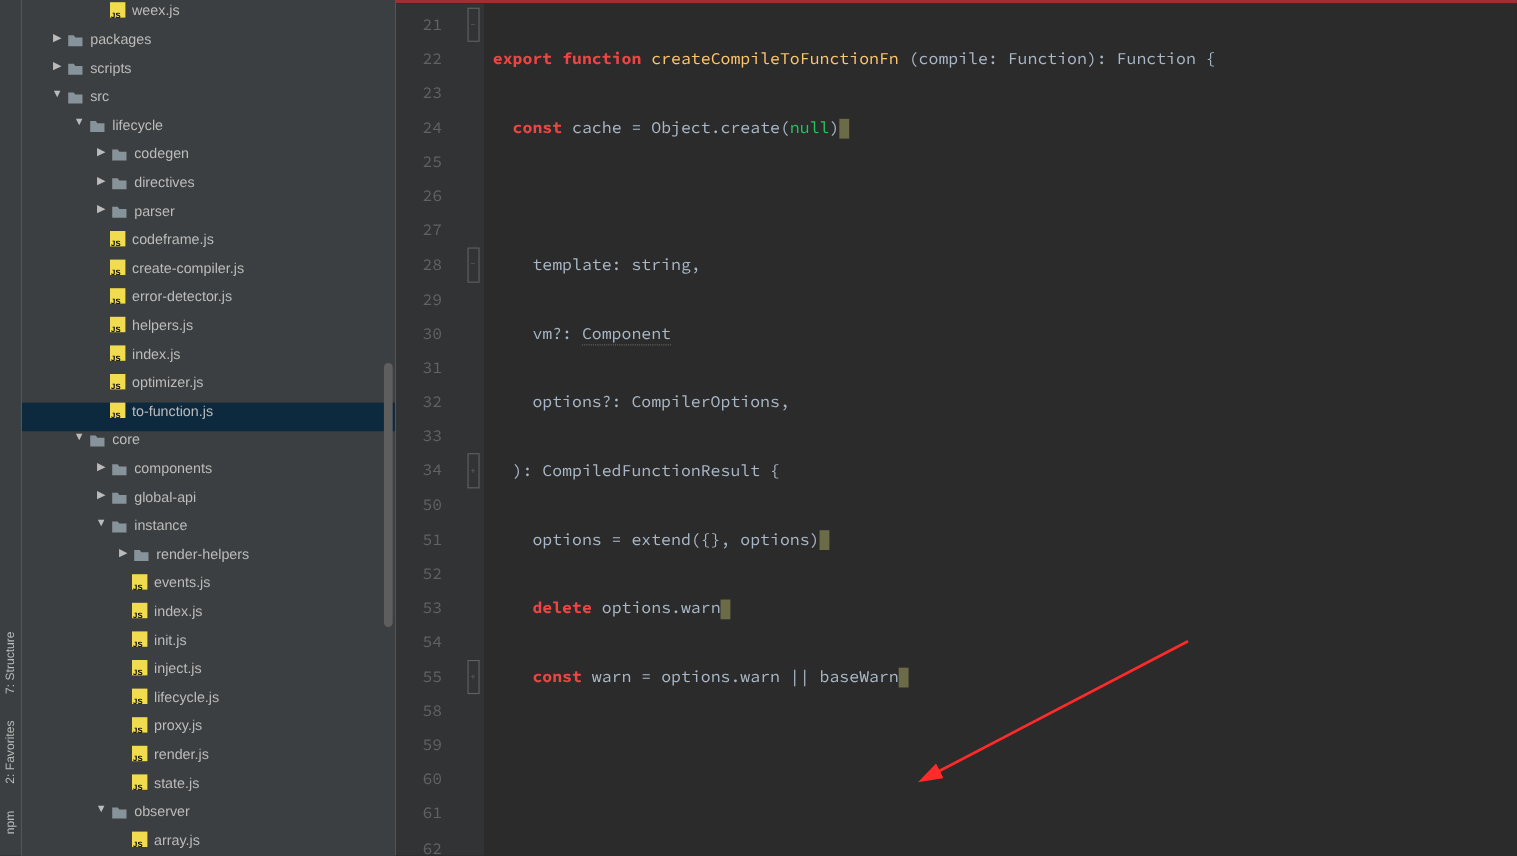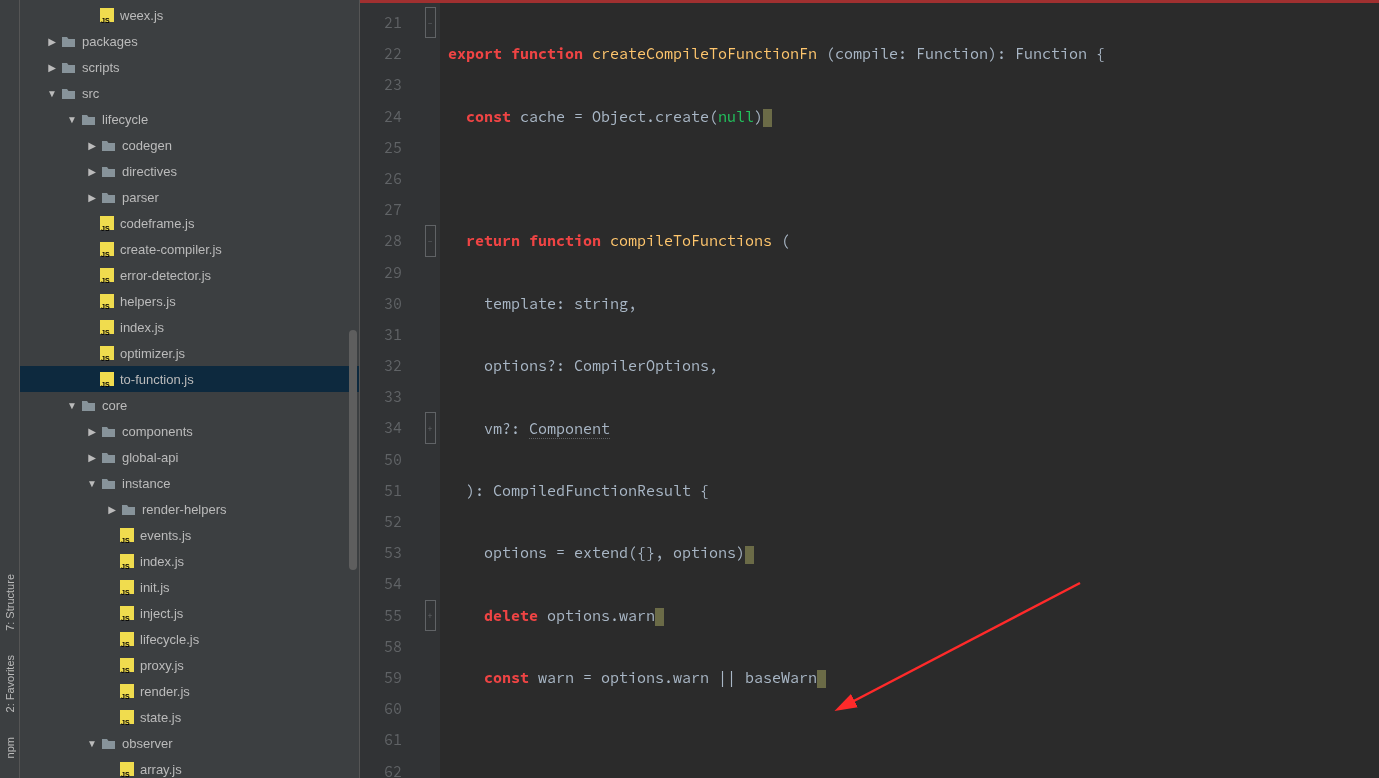--- a/index.html
+++ b/index.html
@@ -39,21 +39,21 @@
   border-right: 1px solid #555;
   position: relative;
 }
 .tree {
   font-size: 13px;
   color: #bbbbbb;
   padding-top: 2px;
 }
 .tree-row {
   display: flex;
-  align-items: center;
+  align-items: flex-start;
   height: 26px;
   padding-right: 4px;
   cursor: pointer;
   white-space: nowrap;
 }
 .tree-row.selected { background: #0d293e; }
 .arrow {
   width: 12px;
   text-align: center;
   font-size: 10px;
@@ -450,24 +450,23 @@
         <div></div>
         <div></div>
         <div></div>
         <div></div>
         <div></div>
       </div>
     <div class="code">
 <div class="code-line"><span class="kw-b">export</span> <span class="kw-b">function</span> <span class="fn">createCompileToFunctionFn</span><span> (compile: Function): Function {</span></div>
 <div class="code-line">  <span class="kw-b">const</span><span> cache = Object.create(</span><span class="kw">null</span><span>)</span><span class="trail-box"></span></div>
 <div class="code-line"></div>
-<div class="code-line">  <span class="kw-b">return</span> <span class="kw-b">function</span> <span class="fn">compileToFunctions</span><span> (</span></div>
 <div class="code-line"><span>    template: string,</span></div>
+<div class="code-line"><span>    vm?: </span><span class="dotted">Component</span></div>
 <div class="code-line"><span>    options?: CompilerOptions,</span></div>
-<div class="code-line"><span>    vm?: </span><span class="dotted">Component</span></div>
 <div class="code-line">  <span>): CompiledFunctionResult {</span></div>
 <div class="code-line"><span>    options = extend({}, options)</span><span class="trail-box"></span></div>
 <div class="code-line">    <span class="kw-b">delete</span><span> options.warn</span><span class="trail-box"></span></div>
 <div class="code-line">    <span class="kw-b">const</span><span> warn = options.warn || baseWarn</span><span class="trail-box"></span></div>
 <div class="code-line"></div>
 
 
 
 
 

